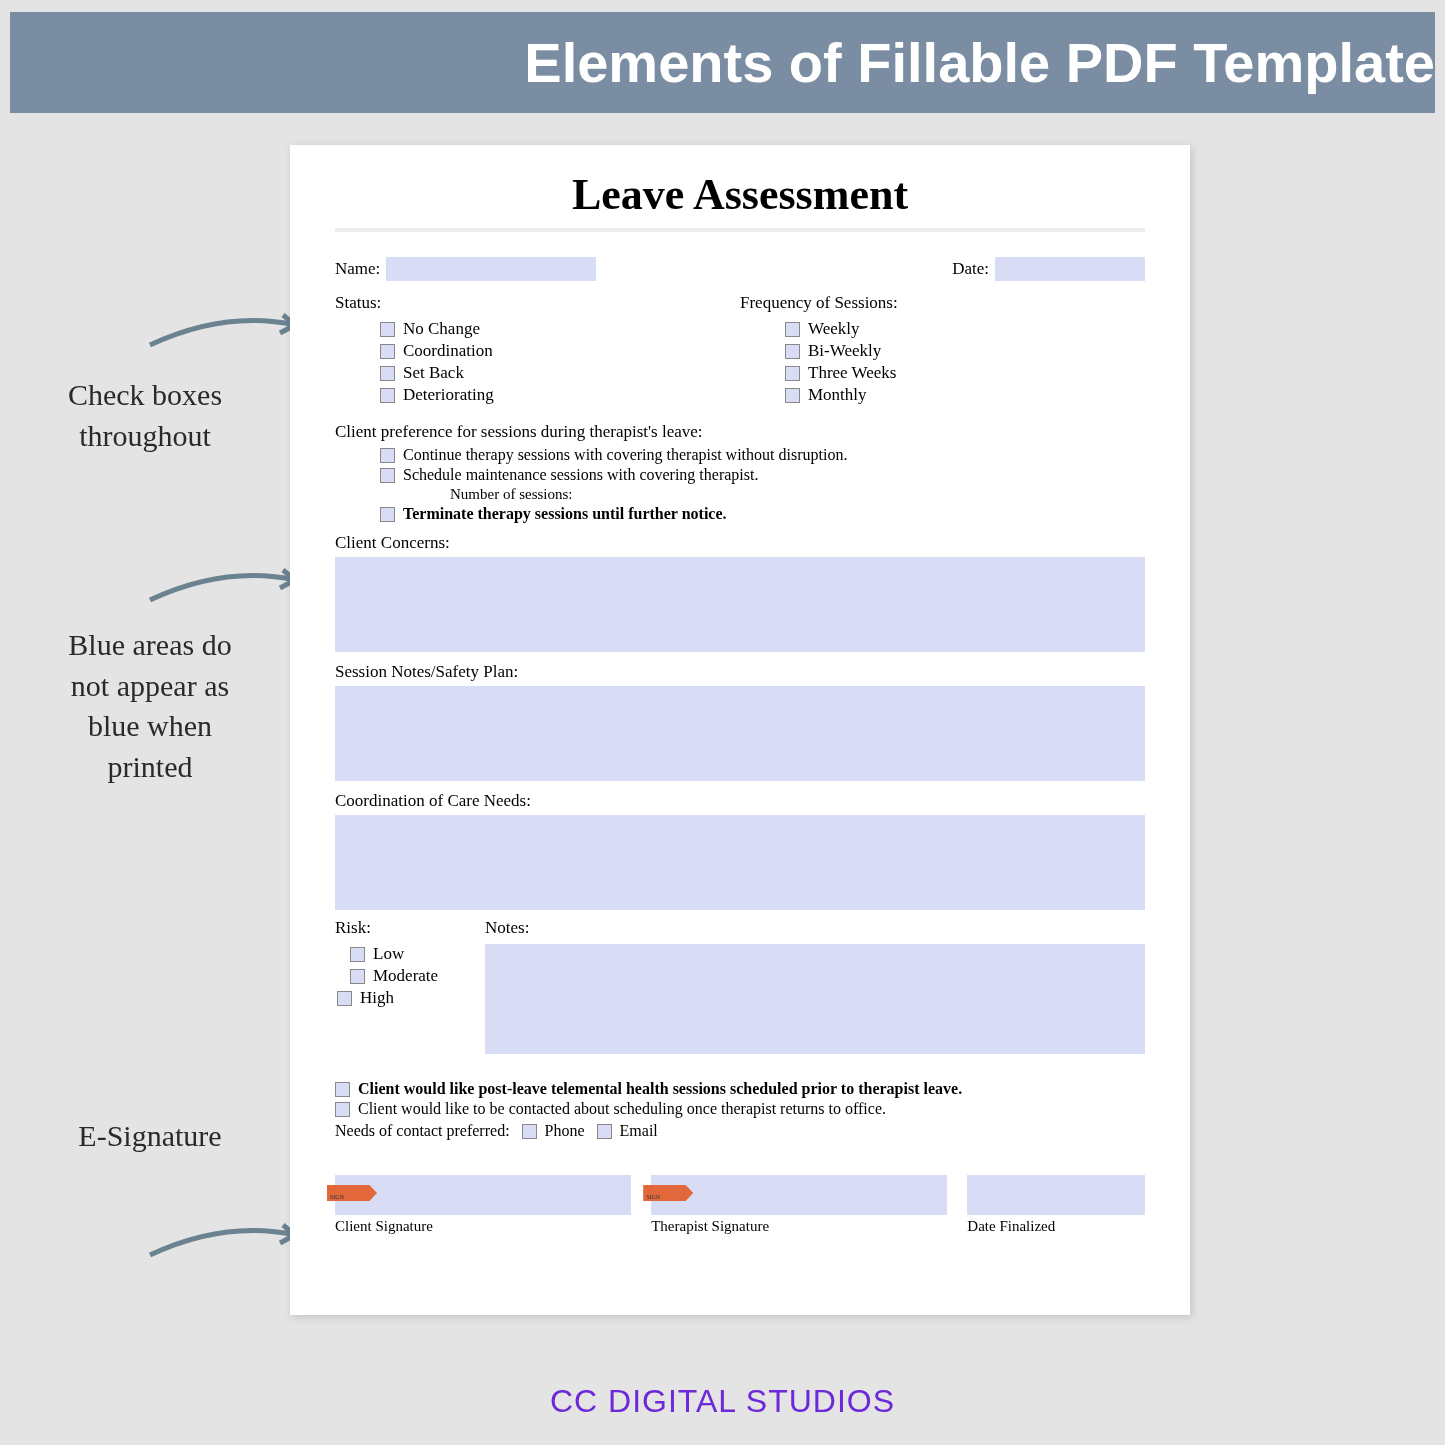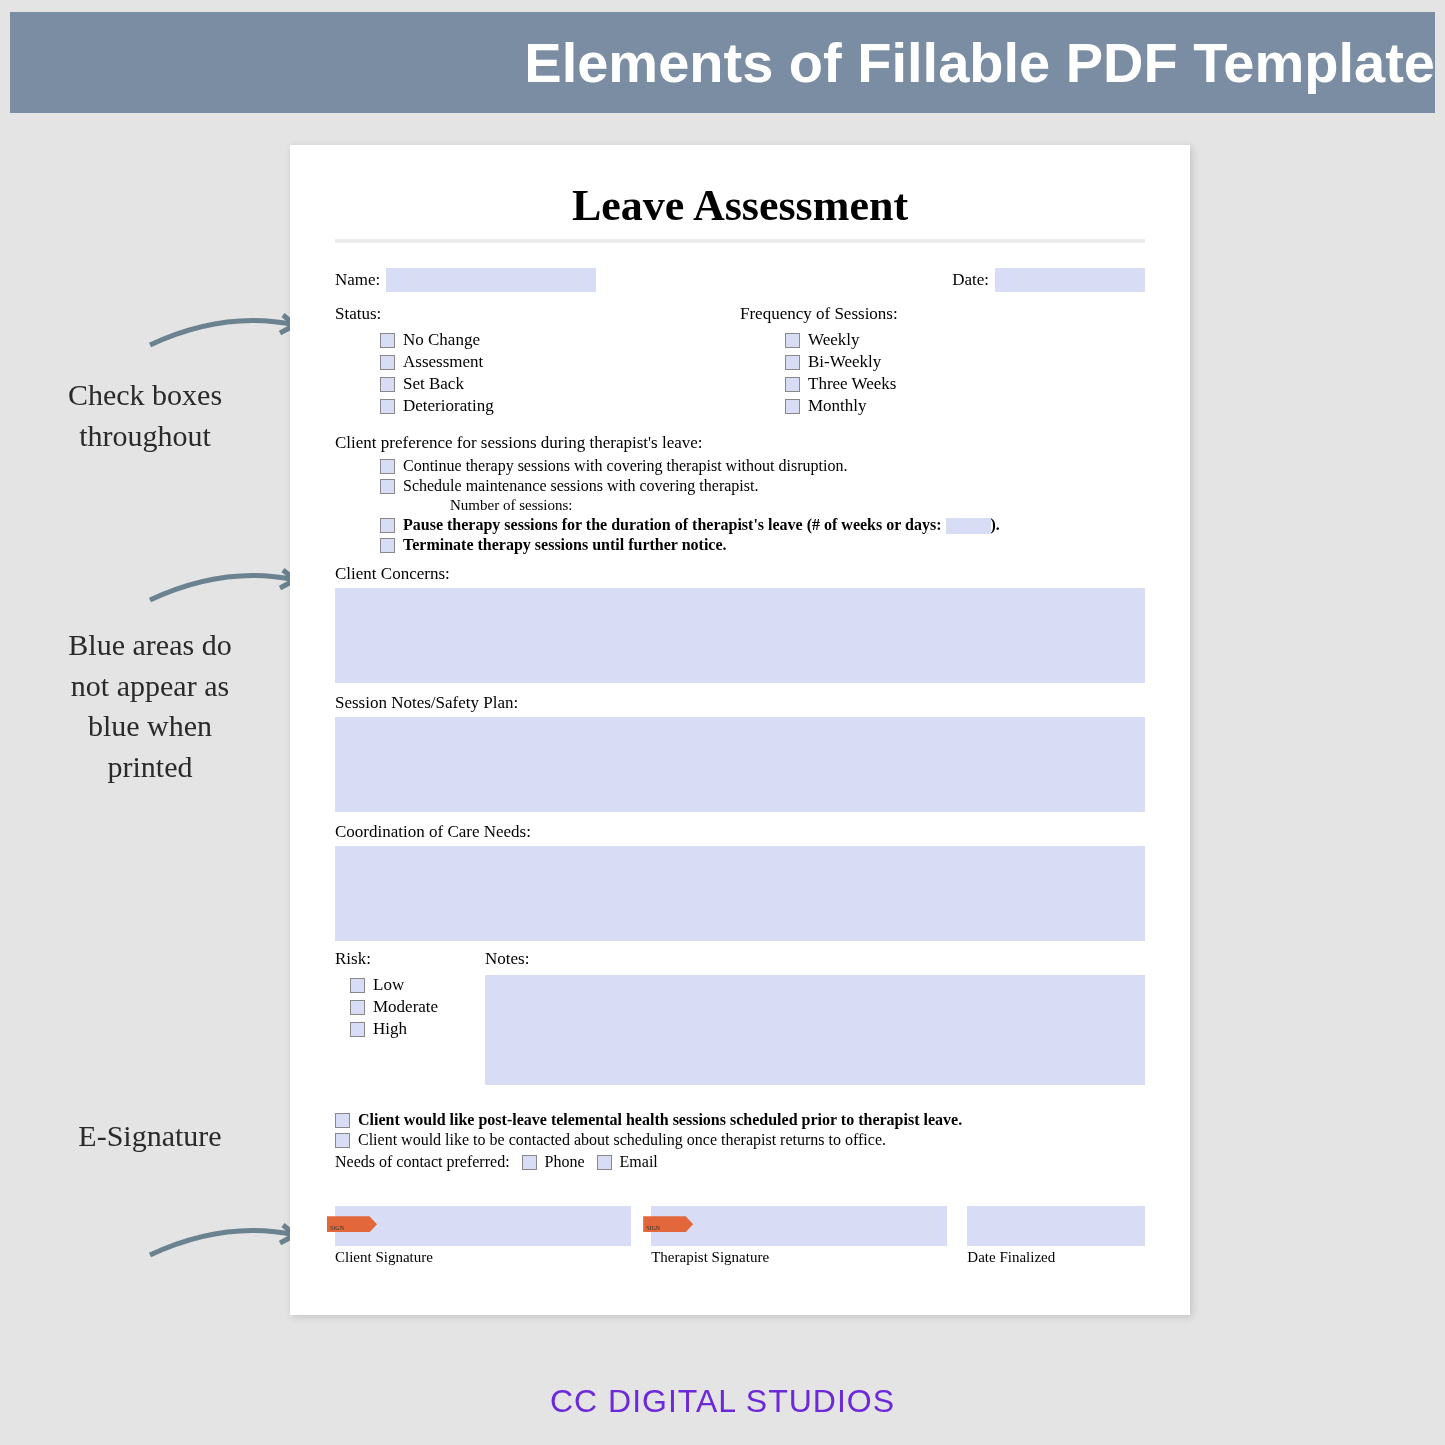--- a/index.html
+++ b/index.html
@@ -1,18 +1,18 @@
 <!DOCTYPE html>
 <html><head>
 <meta charset="utf-8">
 <style>
 *{box-sizing:border-box;margin:0;padding:0}
 body{width:1445px;height:1445px;background:#e4e4e4;font-family:Georgia,'Times New Roman',serif;position:relative;overflow:hidden}
 .banner{background:#7b8da2;color:#fff;font-family:'Segoe UI',Arial,sans-serif;font-weight:700;font-size:56px;text-align:right;padding:18px 0;margin:12px 10px 0 10px}
-.page{position:absolute;left:290px;top:145px;width:900px;height:1170px;background:#fff;box-shadow:2px 2px 8px rgba(0,0,0,.15);padding:35px 45px}
+.page{position:absolute;left:290px;top:145px;width:900px;height:1170px;background:#fff;box-shadow:2px 2px 8px rgba(0,0,0,.15);padding:24px 45px}
 .title{font-family:'Times New Roman',serif;font-size:44px;font-weight:700;text-align:center;margin-bottom:8px}
 .rule{height:4px;background:#ececec;margin:0 0 25px 0}
 .row{display:flex;align-items:center;margin-bottom:12px;font-size:17px}
 .lbl{margin-right:6px}
 .fill{background:#d8ddf5;height:24px;display:inline-block}
 .cols{display:flex;margin-bottom:15px}
 .col{flex:1}
 .hd{font-size:17px;font-weight:400;margin-bottom:6px}
 .opt{display:flex;align-items:center;margin-left:45px;margin-bottom:2px;font-size:17px}
 .cb{width:15px;height:15px;border:1px solid #888;background:#d8ddf5;margin-right:8px;flex-shrink:0}
@@ -77,21 +77,21 @@
 
   <div class="cols">
     <div class="col">
       <div class="hd">Status:</div>
       <div class="opt">
           <span class="cb"></span>
           <span>No Change</span>
         </div>
       <div class="opt">
           <span class="cb"></span>
-          <span>Assessment</span>
+          <span>Coordination</span>
         </div>
       <div class="opt">
           <span class="cb"></span>
           <span>Set Back</span>
         </div>
       <div class="opt">
           <span class="cb"></span>
           <span>Deteriorating</span>
         </div>
     </div>
@@ -120,24 +120,20 @@
   <div class="pref">
     <div class="opt">
         <span class="cb"></span>
         <span>Continue therapy sessions with covering therapist without disruption.</span>
       </div>
     <div class="opt">
         <span class="cb"></span>
         <span>Schedule maintenance sessions with covering therapist.</span>
       </div>
     <div class="sub">Number of sessions:</div>
-    <div class="opt">
-        <span class="cb"></span>
-        <span><b>Pause therapy sessions for the duration of therapist's leave (# of weeks or days: </b><span class="small-fill"></span><b>).</b></span>
-      </div>
     <div class="opt">
         <span class="cb"></span>
         <b>Terminate therapy sessions until further notice.</b>
       </div>
   </div>
 
   <div class="sect">Client Concerns:</div>
   <div class="ta"></div>
 
   <div class="sect">Session Notes/Safety Plan:</div>
@@ -152,21 +148,21 @@
           <div class="hd" style="flex:1">Risk:</div>
         </div>
       <div class="opt" style="margin-left:15px">
           <span class="cb"></span>
           <span>Low</span>
         </div>
       <div class="opt" style="margin-left:15px">
           <span class="cb"></span>
           <span>Moderate</span>
         </div>
-      <div class="opt" style="margin-left:15px">
+      <div class="opt" style="margin-left:2px">
           <span class="cb"></span>
           <span>High</span>
         </div>
     </div>
     <div class="risk-r">
       <div class="hd">Notes:</div>
       <div class="ta"></div>
     </div>
   </div>
 

